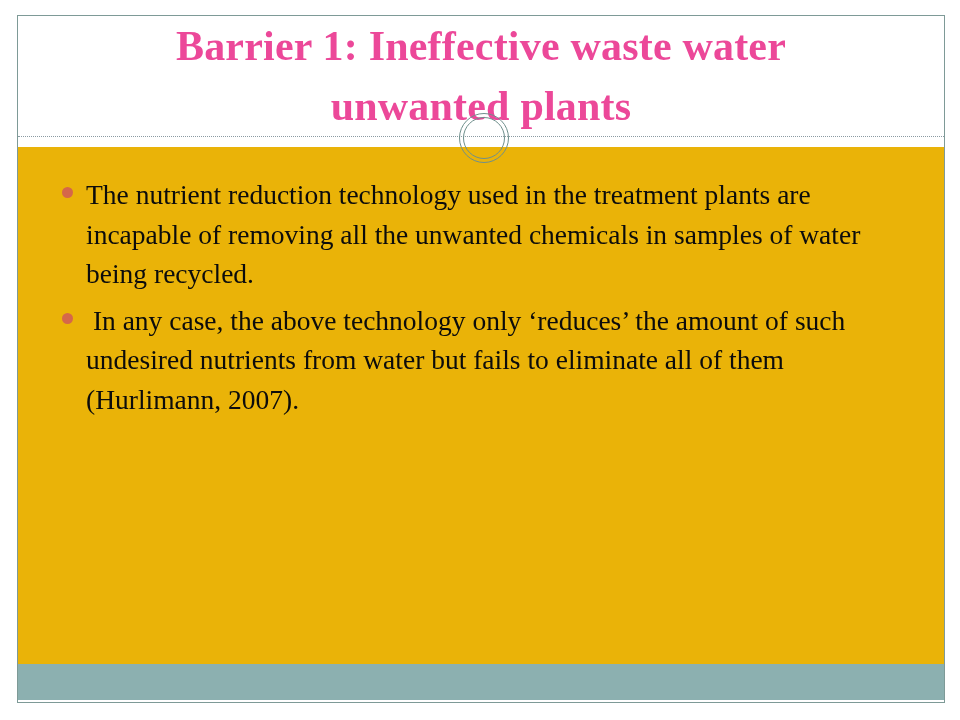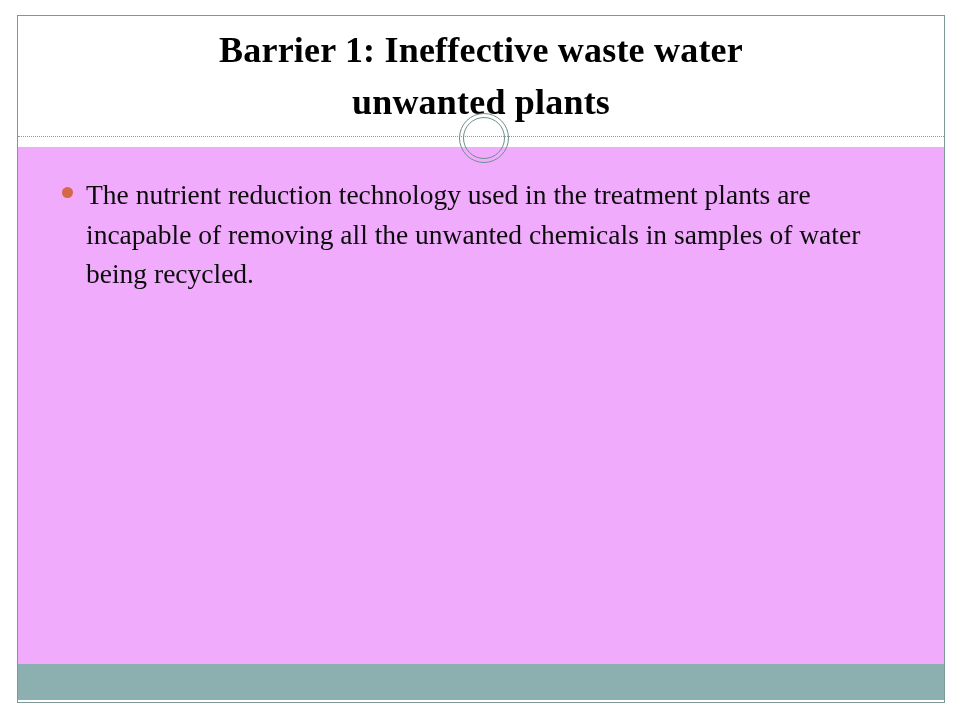--- a/index.html
+++ b/index.html
@@ -37,24 +37,24 @@
     background: #ffffff;
     display: flex;
     align-items: center;
     justify-content: center;
     box-sizing: border-box;
   }
   #title-text {
     width: 780px;
     margin: 0 auto;
     text-align: center;
-    color: #000000;
+    color: #ec4899;
     font-family: "Liberation Serif", "DejaVu Serif", serif;
     font-weight: bold;
-    font-size: 36px;
+    font-size: 42px;
     line-height: 1.42;
     letter-spacing: 0.2px;
   }
 
   
   #divider {
     position: absolute;
     left: 0;
     top: 120px;
     width: 100%;
@@ -85,21 +85,21 @@
     border-radius: 50%;
   }
 
   
   #body-area {
     position: absolute;
     left: 0;
     top: 131px;
     width: 100%;
     bottom: 38px;
-    background: #f0abfc;
+    background: #eab308;
     box-sizing: border-box;
     padding: 28px 26px 0 20px;
   }
 
   ul.bullets {
     list-style: none;
     margin: 0;
     padding: 0;
   }
   ul.bullets > li {
@@ -151,18 +151,22 @@
   <div id="divider"></div>
 
   <div id="title-ornament"></div>
 
   <div id="body-area">
     <ul class="bullets">
       <li>
         <span class="bullet-dot"></span>
         <span class="bullet-text">The nutrient reduction technology used in the treatment plants are incapable of removing all the unwanted chemicals in samples of water being recycled.</span>
       </li>
+      <li>
+        <span class="bullet-dot"></span>
+        <span class="bullet-text"> In any case, the above technology only ‘reduces’ the amount of such undesired nutrients from water but fails to eliminate all of them (Hurlimann, 2007).</span>
+      </li>
     </ul>
   </div>
 
   <div id="footer-band"></div>
 
 </div>
 
 </body></html>

